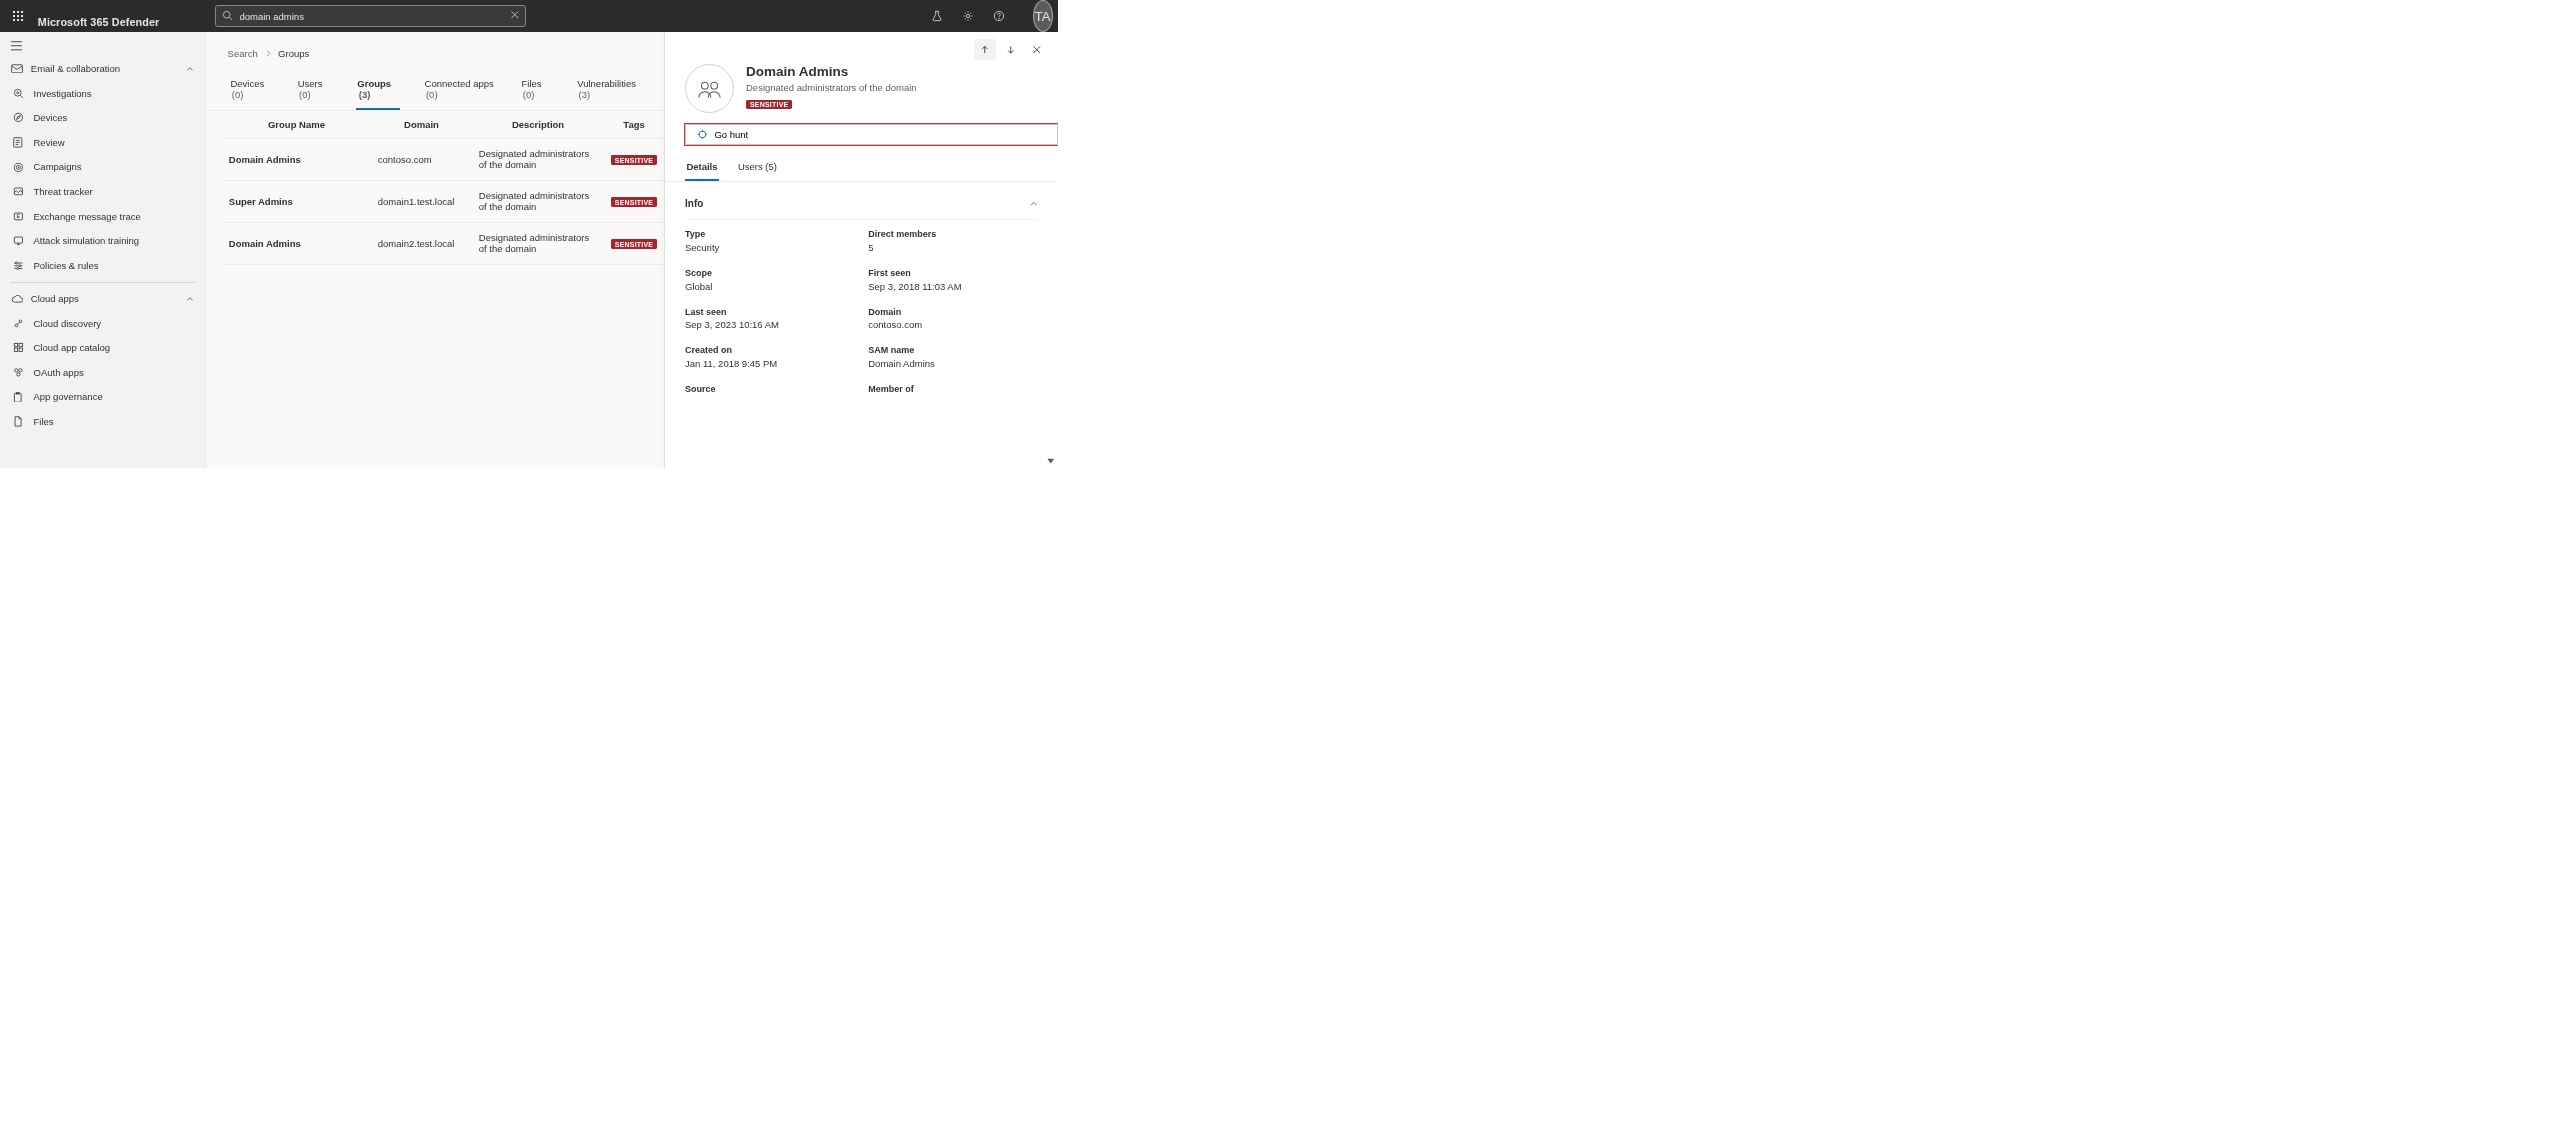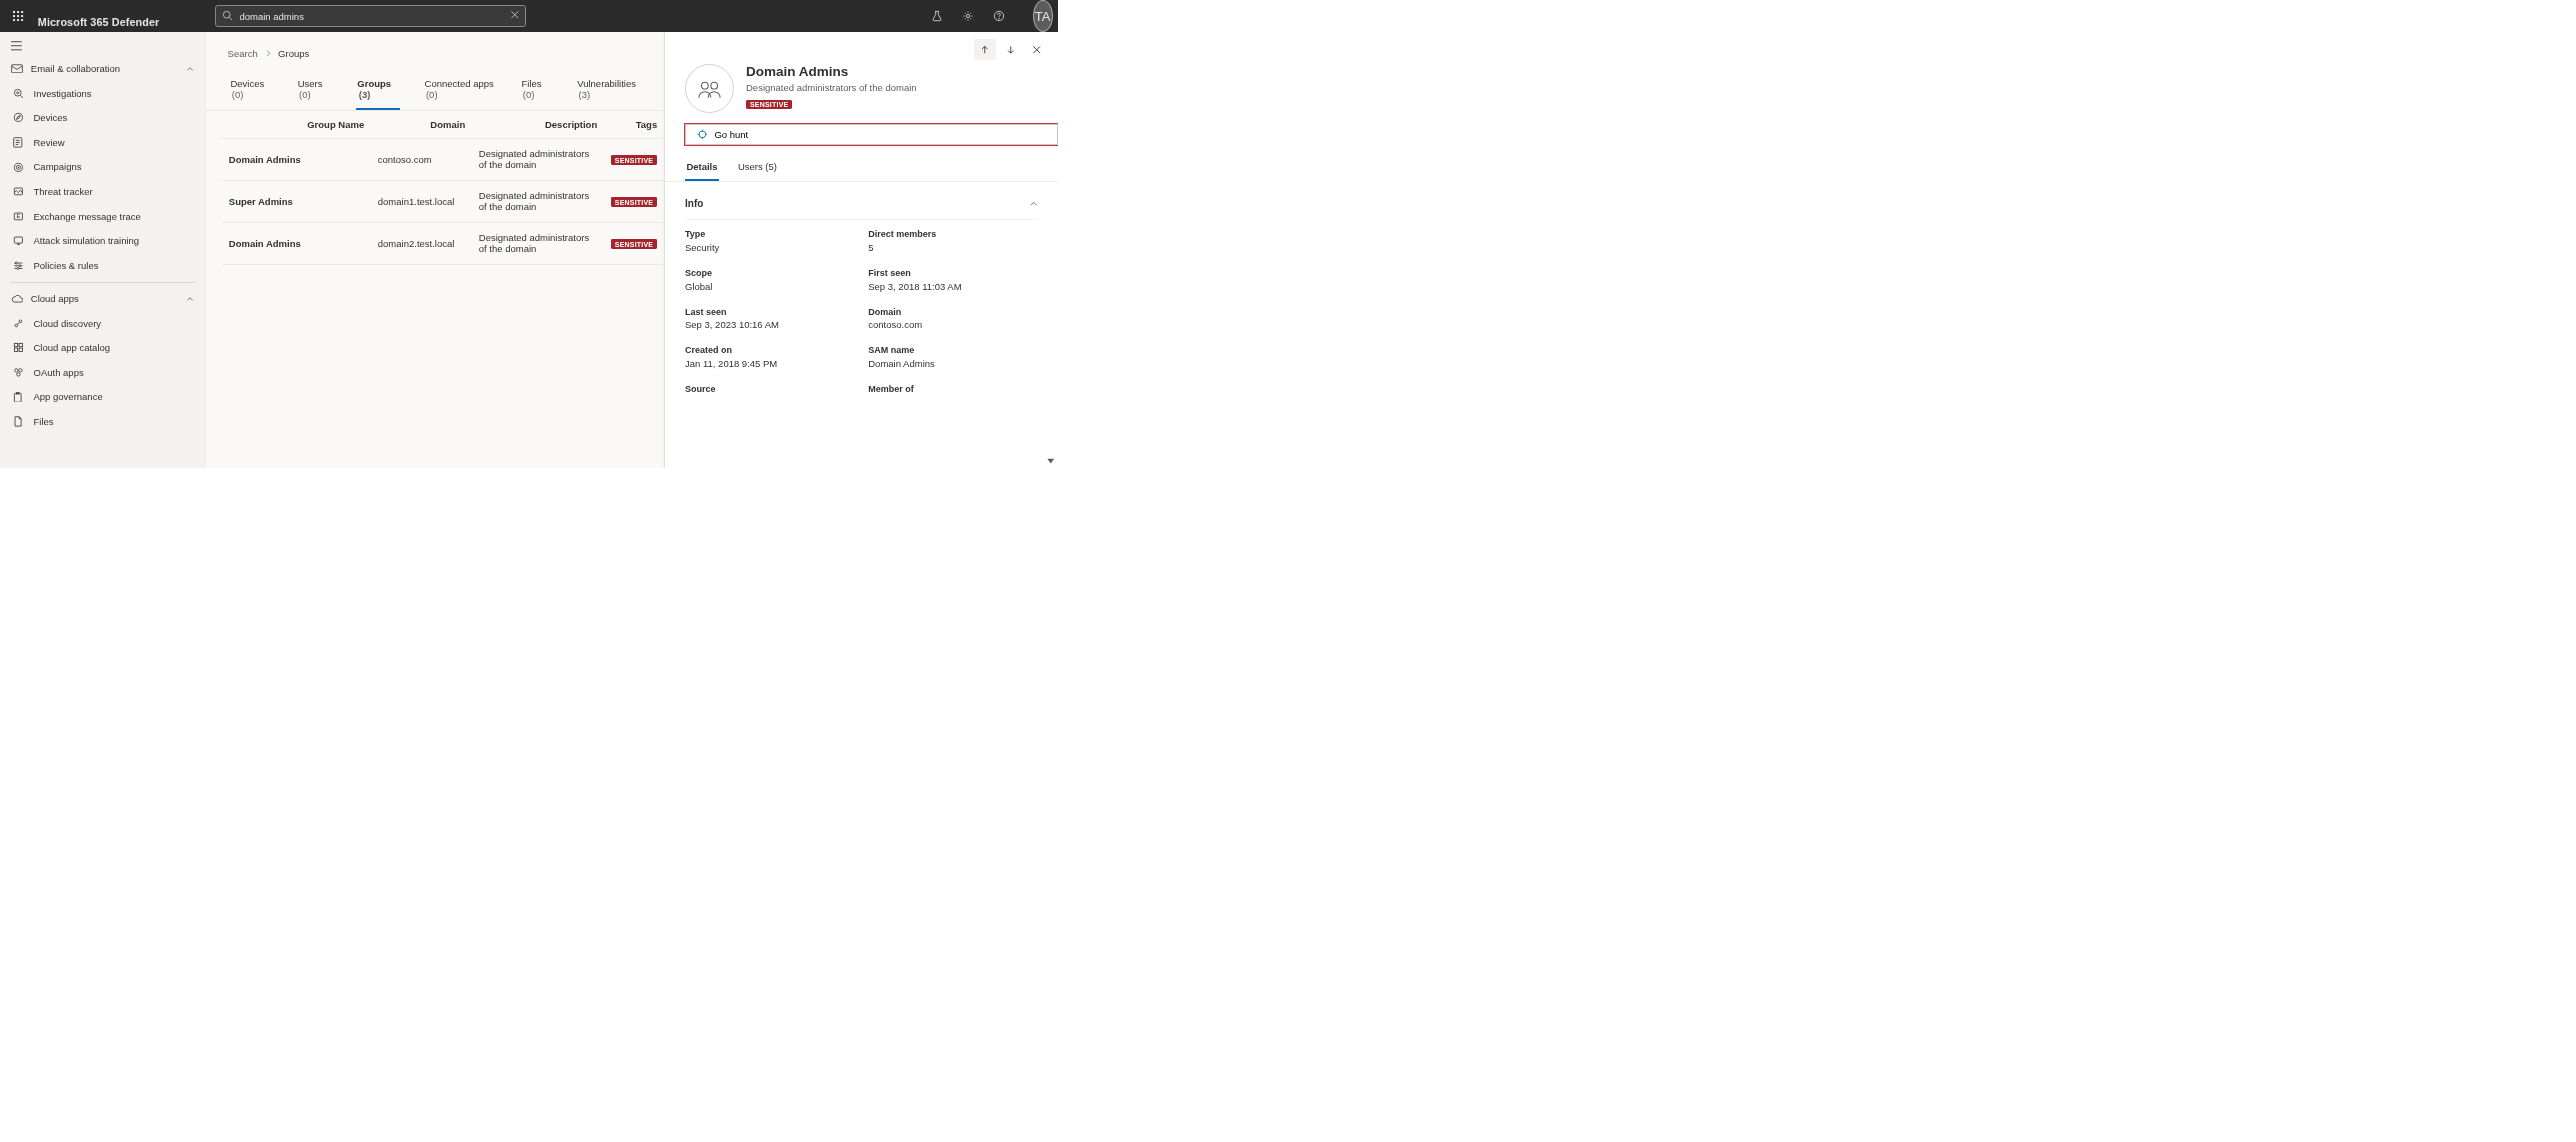--- a/index.html
+++ b/index.html
@@ -39,21 +39,21 @@
   .search-tabs { display:flex; gap:23px; padding: 0 23px; border-bottom:0.7px solid #edebe9; }
   .search-tabs .tab { padding: 6.8px 1.4px 8px 1.4px; font-size:9.5px; color:#323130; cursor:pointer; border-bottom:2px solid transparent; }
   .search-tabs .tab.active { border-bottom-color:#0f6cbd; font-weight:600; }
   .search-tabs .tab .count { color:#605e5c; margin-left:1.4px; }
 
   .toolbar { display:flex; align-items:center; gap:5.4px; padding: 9.5px 23px 6.8px 23px; }
   .toolbar .btn { display:flex; align-items:center; gap:5.4px; color:#323130; cursor:pointer; font-size:9.5px; }
 
   .table { padding: 0 0 0 16px; }
   table { width: 100%; border-collapse: collapse; font-size:9.5px; }
-  th { text-align:right; font-weight:600; color:#323130; padding: 8px 6.8px; border-bottom:0.7px solid #edebe9; }
+  th { text-align:center; font-weight:600; color:#323130; padding: 8px 6.8px; border-bottom:0.7px solid #edebe9; }
   td { padding: 9.5px 6.8px; border-bottom:0.7px solid #edebe9; color:#323130; }
   td.name { font-weight:600; cursor:pointer; }
   .tag-sensitive { display:inline-block; background:#a4262c; color:#fff; font-size:7px; font-weight:600; letter-spacing:0.2px; padding:1.4px 4px; border-radius:1.4px; }
 
   
   .panel { width: 394px; background:#fff; border-left:0.7px solid #e1dfdd; box-shadow:-1.4px 0 4px rgba(0,0,0,.04); display:flex; flex-direction:column; position:relative; }
   .panel .panel-actions { position:absolute; top:6.8px; right:10.8px; display:flex; gap:4px; }
   .panel .panel-actions .pbtn { width:21.6px; height:21.6px; display:flex; align-items:center; justify-content:center; cursor:pointer; }
   .panel .panel-actions .pbtn.sel { background:#f3f2f1; }
   .panel-header { display:flex; gap:12px; padding: 32px 20px 10.8px 20px; }

